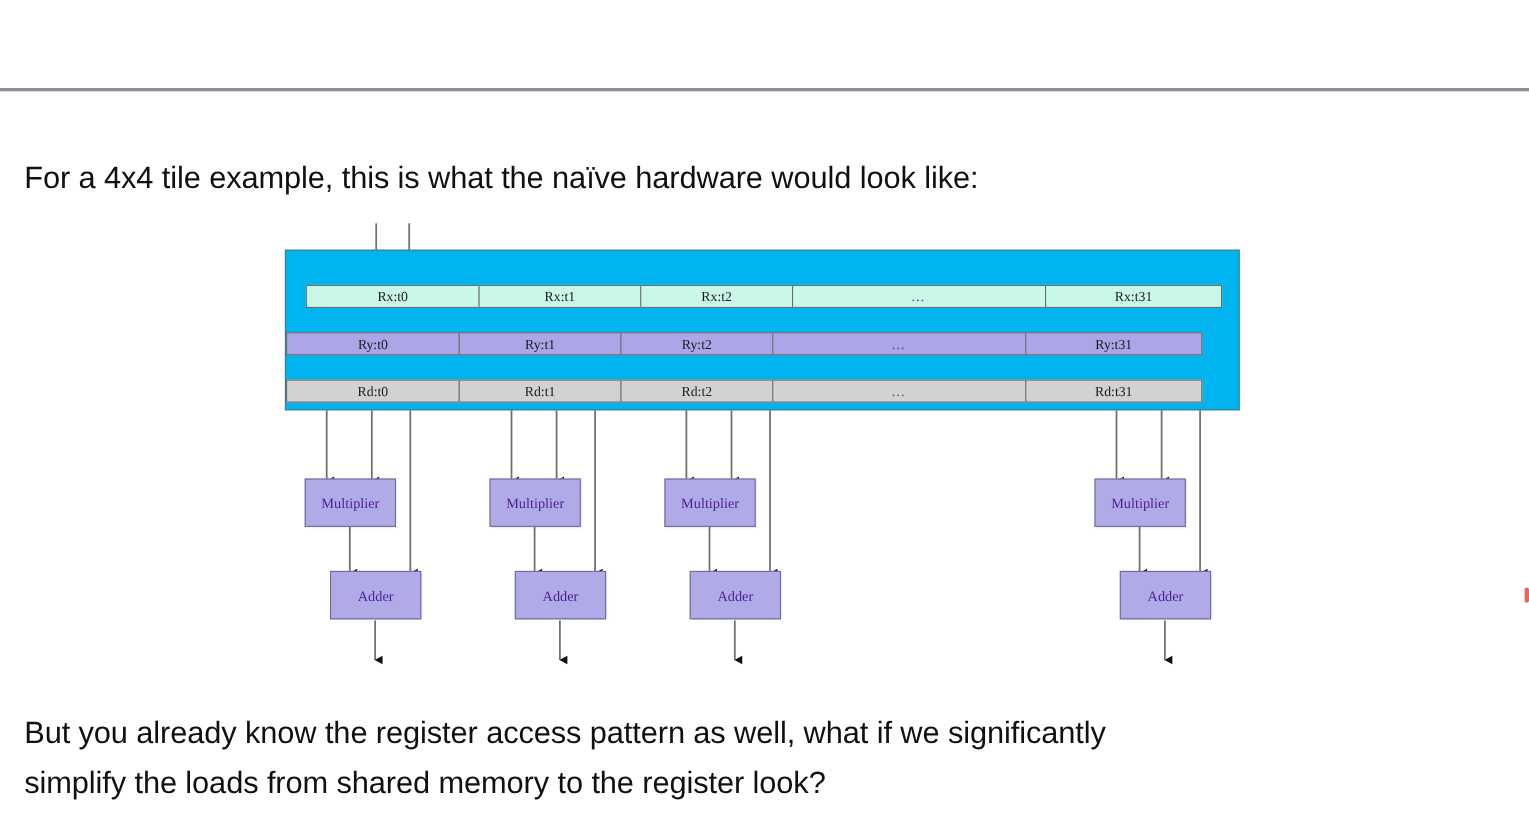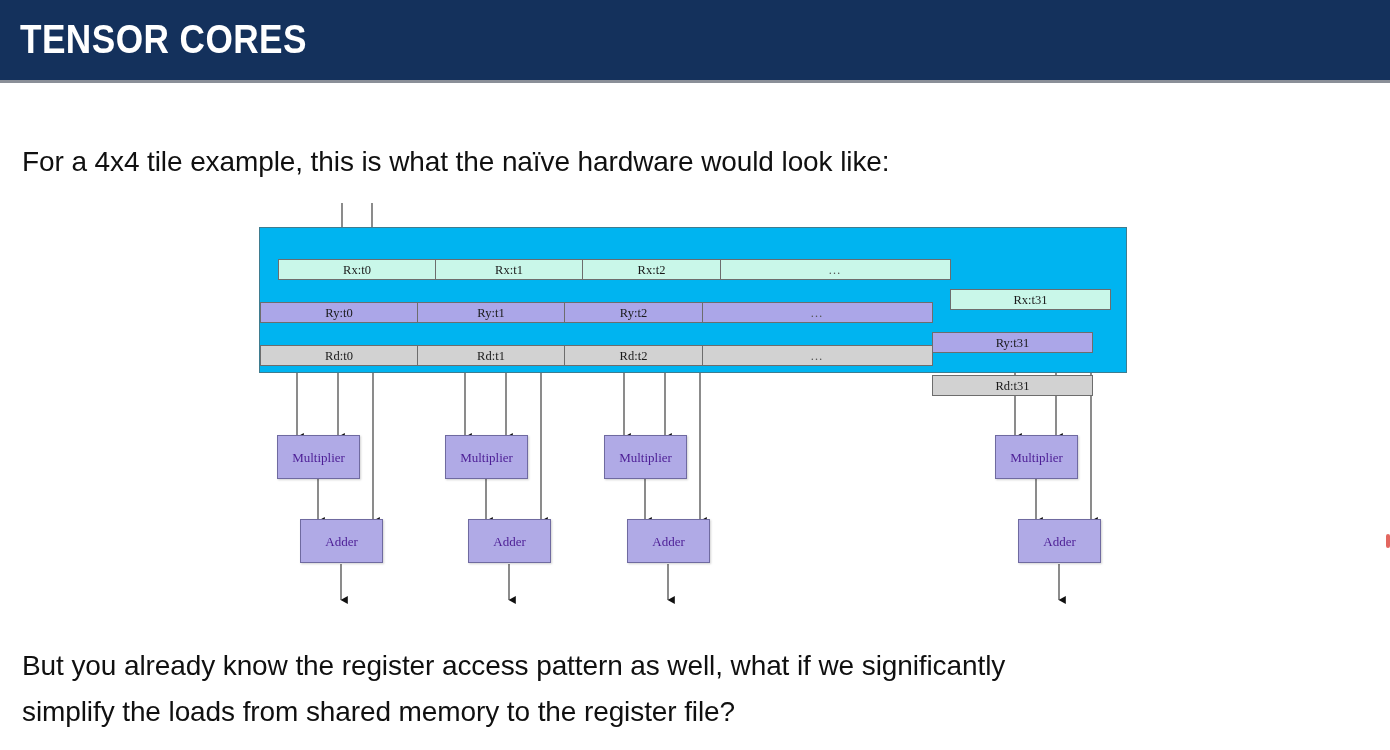--- a/index.html
+++ b/index.html
@@ -78,21 +78,21 @@
     overflow: hidden; white-space: nowrap;
   }
   .rf-cell:first-child { margin-left: 0; }
   .row-rx .rf-cell { background: #c9f7e9; }
   .row-ry .rf-cell { background: #aba6e8; }
   .row-rd .rf-cell { background: #d2d2d2; }
   .cell-w0 { width: 158px; }
   .cell-w1 { width: 148px; }
   .cell-w2 { width: 139px; }
   .cell-w3 { width: 231px; }
-  .cell-w4 { width: 161px; margin-top: 30px; }
+  .cell-w4 { width: 161px; }
   .ellipsis-cell { color: #555; letter-spacing: 2px; }
 
   
   .unit-box {
     position: absolute;
     background: #b0aae6;
     border: 1px solid #6f6aa0;
     font-family: "Liberation Serif", serif;
     font-size: 13px;
     color: #4c1d95;
@@ -107,23 +107,20 @@
     position: absolute; left: 1386px; top: 534px;
     width: 4px; height: 14px; border-radius: 2px;
     background: #d9342b; opacity: 0.75;
   }
 </style>
 </head>
 <body>
 
 <div id="slide">
 
-  <div class="header">
-    <div class="header-title">TENSOR CORES</div>
-  </div>
   <div class="header-rule"></div>
 
   <div class="para para-top">For a 4x4 tile example, this is what the naïve hardware would look like:</div>
 
   <div class="diagram">
 
     <svg width="1390" height="750">
       <defs>
         <marker id="ah" markerWidth="9" markerHeight="9" refX="4.5" refY="7.4" orient="auto" markerUnits="userSpaceOnUse">
           <path d="M0.6,0.6 L8.4,0.6 L4.5,7.8 Z" fill="#111111"></path>
@@ -194,16 +191,16 @@
     <div class="unit-box add-box" style="left:468px; top:519px;">Adder</div>
 
     <div class="unit-box mul-box" style="left:604px; top:435px;">Multiplier</div>
     <div class="unit-box add-box" style="left:627px; top:519px;">Adder</div>
 
     <div class="unit-box mul-box" style="left:995px; top:435px;">Multiplier</div>
     <div class="unit-box add-box" style="left:1018px; top:519px;">Adder</div>
   </div>
 
   <div class="para para-bot1">But you already know the register access pattern as well, what if we significantly</div>
-  <div class="para para-bot2">simplify the loads from shared memory to the register file?</div>
+  <div class="para para-bot2">simplify the loads from shared memory to the register look?</div>
 
   <div class="edge-mark"></div>
 </div>
 
 </body></html>

